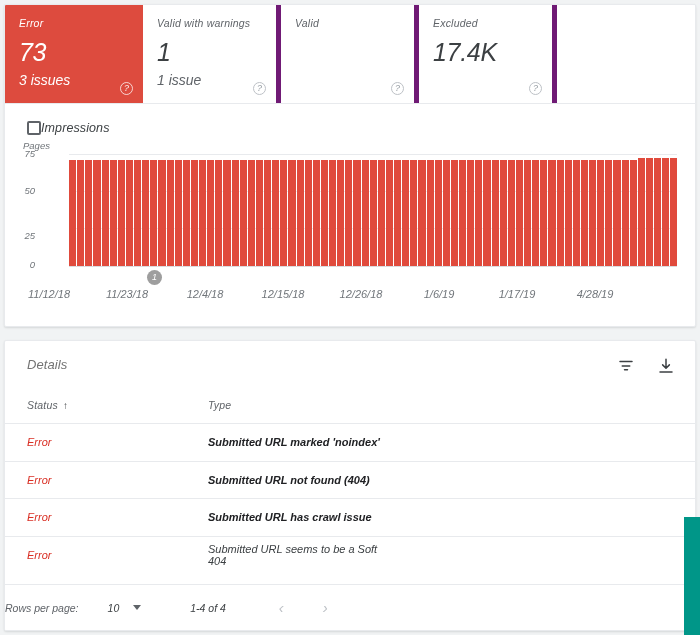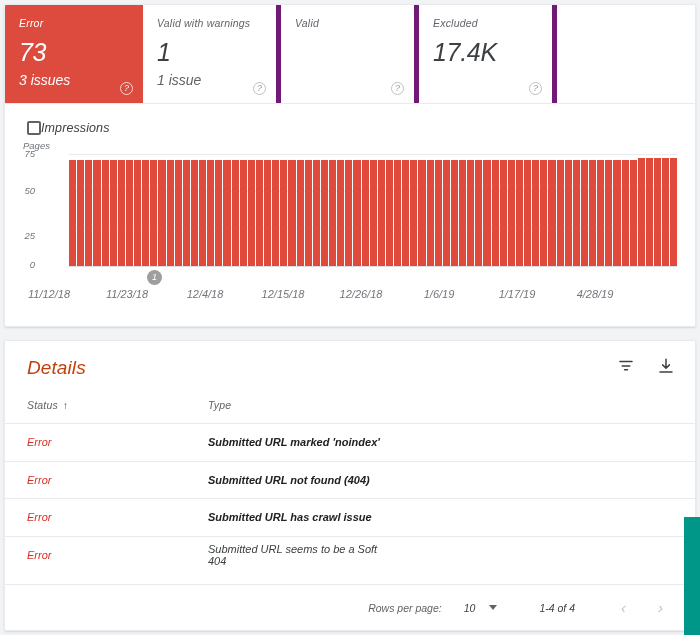--- a/index.html
+++ b/index.html
@@ -115,21 +115,21 @@
   
   #details-card {
     position: absolute; left: 4px; top: 340px;
     width: 692px; height: 291px;
     overflow: hidden;
   }
   .details-head {
     position: relative; height: 48px;
     padding: 16px 0 0 22px;
   }
-  .details-title { font-size: 19px; color: #c2410c; letter-spacing: .1px; }
+  .details-title { font-size: 13px; color: #737373; letter-spacing: .1px; }
   .head-actions { position: absolute; right: 20px; top: 16px; display: flex; gap: 22px; }
   .act-icon { width: 18px; height: 18px; cursor: pointer; }
 
   table.details { width: 100%; border-collapse: collapse; table-layout: fixed; }
   table.details th {
     font-size: 10.5px; font-weight: 400; color: #5f6368;
     text-align: left; padding: 10px 0 12px 0; letter-spacing: .2px;
   }
   table.details td {
     font-size: 11px; padding: 0; height: 37.5px; vertical-align: middle;
@@ -143,21 +143,21 @@
   th.c-valid  { padding-left: 0; }
   .sort-arrow { font-size: 10px; color: #3c4043; margin-left: 5px; }
   .status-text { color: #d93025; font-size: 11px; }
   .type-text { color: #202124; font-size: 11px; font-weight: 700; }
   .type-text.light { font-weight: 400; color: #3c4043; }
   .valid-cell { display: flex; align-items: center; gap: 8px; }
 
   .pager {
     position: absolute; left: 0; right: 0; bottom: 0;
     height: 46px; display: flex; align-items: center;
-    justify-content: flex-end; gap: 8px; padding-right: 20px;
+    gap: 15px; padding-right: 20px;
     border-top: 1px solid #e8eaed; background: #fff;
   }
   .pager-label { font-size: 10.5px; color: #5f6368; }
   .pager-select {
     display: flex; align-items: center; gap: 14px;
     margin-left: 14px; cursor: pointer;
   }
   .pager-value { font-size: 10.5px; color: #3c4043; }
   .caret {
     width: 0; height: 0;

